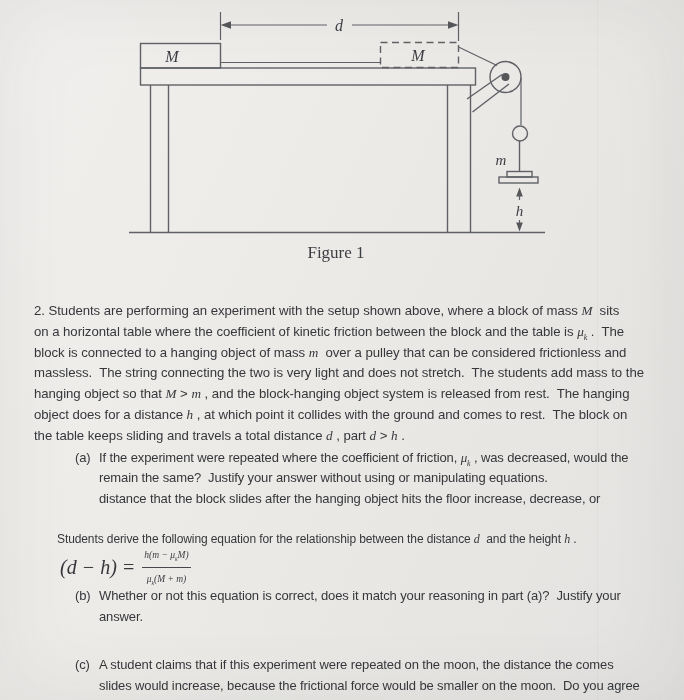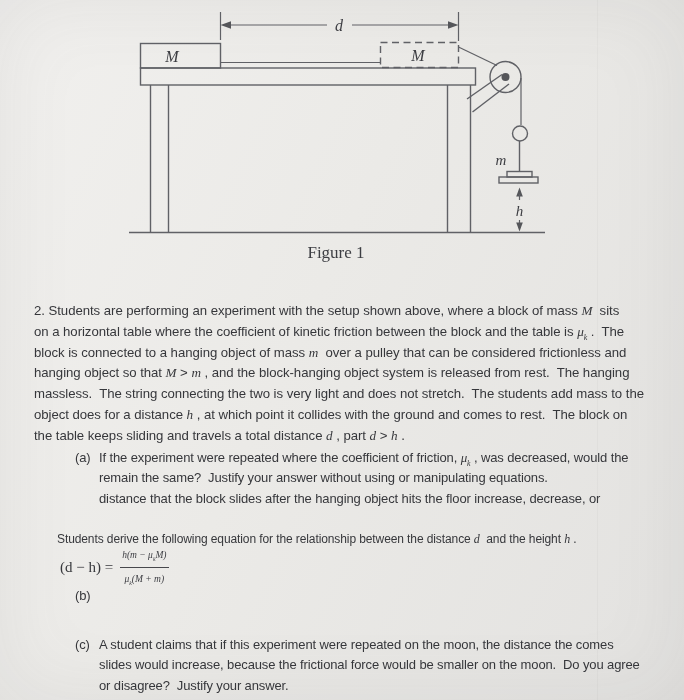--- a/index.html
+++ b/index.html
@@ -24,21 +24,21 @@
   
   .tline{white-space:pre;line-height:20.8px}
   .mvar{font-family:"Liberation Serif",serif;font-style:italic}
   sub{font-size:.6em;line-height:0}
   .intro{margin:39px 0 0 34px;font-size:13.2px;letter-spacing:-.05px}
   .part{display:flex;margin-left:75px;font-size:13px;letter-spacing:-.12px}
   .plabel{width:24px;flex:none;line-height:20.8px}
   .part-a{margin-top:1px}
   .derive{margin:19px 0 0 57px;font-size:12px;letter-spacing:-.1px}
   .equation{display:flex;align-items:center;gap:7px;margin:3px 0 0 60px;height:30px}
-  .equation .lhs .tline{font-family:"Liberation Serif",serif;font-size:15px}
+  .equation .lhs .tline{font-family:"Liberation Serif",serif;font-style:italic;font-size:20px}
   .frac{display:inline-flex;flex-direction:column;text-align:center;
     font-family:"Liberation Serif",serif;font-style:italic;font-size:9.5px;line-height:11px;color:#3c3d42}
   .frac .num{border-bottom:1px solid #47484c;padding:0 2px 1px}
   .frac .den{padding-top:1px}
   .part-b{margin-top:3px}
   .part-c{margin-top:28px}
 </style>
 </head>
 <body>
 
@@ -105,22 +105,22 @@
 
     <line class="ln" x1="129" y1="232.5" x2="545" y2="232.5"></line>
   </svg>
 
   <div class="caption">Figure 1</div>
 
   <div class="intro">
       <div class="tline"><span>2. Students are performing an experiment with the setup shown above, where a block of mass </span><span class="mvar">M</span><span>  sits</span></div>
       <div class="tline"><span>on a horizontal table where the coefficient of kinetic friction between the block and the table is </span><span class="mvar">μ<sub>k</sub></span><span> .  The</span></div>
       <div class="tline"><span>block is connected to a hanging object of mass </span><span class="mvar">m</span><span>  over a pulley that can be considered frictionless and</span></div>
+      <div class="tline"><span>massless.  The string connecting the two is very light and does not stretch.  The students add mass to the</span></div>
       <div class="tline"><span>hanging object so that </span><span class="mvar">M</span><span> &gt; </span><span class="mvar">m</span><span> , and the block-hanging object system is released from rest.  The hanging</span></div>
-      <div class="tline"><span>massless.  The string connecting the two is very light and does not stretch.  The students add mass to the</span></div>
       <div class="tline"><span>object does for a distance </span><span class="mvar">h</span><span> , at which point it collides with the ground and comes to rest.  The block on</span></div>
       <div class="tline"><span>the table keeps sliding and travels a total distance </span><span class="mvar">d</span><span> , part </span><span class="mvar">d</span><span> &gt; </span><span class="mvar">h</span><span> .</span></div>
     </div>
 
   <div class="part part-a">
     <div class="plabel">(a)</div>
     <div class="ptext">
         <div class="tline"><span>If the experiment were repeated where the coefficient of friction, </span><span class="mvar">μ<sub>k</sub></span><span> , was decreased, would the</span></div>
         <div class="tline"><span>remain the same?  Justify your answer without using or manipulating equations.</span></div>
         <div class="tline"><span>distance that the block slides after the hanging object hits the floor increase, decrease, or</span></div>
@@ -140,20 +140,24 @@
           <div class="tline"><span>h(m − μ<sub>k</sub>M)</span></div>
         </span>
       <span class="den">
           <div class="tline"><span>μ<sub>k</sub>(M + m)</span></div>
         </span>
     </span>
   </div>
 
   <div class="part part-b">
     <div class="plabel">(b)</div>
+    <div class="ptext">
+        <div class="tline"><span>Whether or not this equation is correct, does it match your reasoning in part (a)?  Justify your</span></div>
+        <div class="tline"><span>answer.</span></div>
+      </div>
   </div>
 
   <div class="part part-c">
     <div class="plabel">(c)</div>
     <div class="ptext">
         <div class="tline"><span>A student claims that if this experiment were repeated on the moon, the distance the comes</span></div>
         <div class="tline"><span>slides would increase, because the frictional force would be smaller on the moon.  Do you agree</span></div>
         <div class="tline"><span>or disagree?  Justify your answer.</span></div>
       </div>
   </div>

